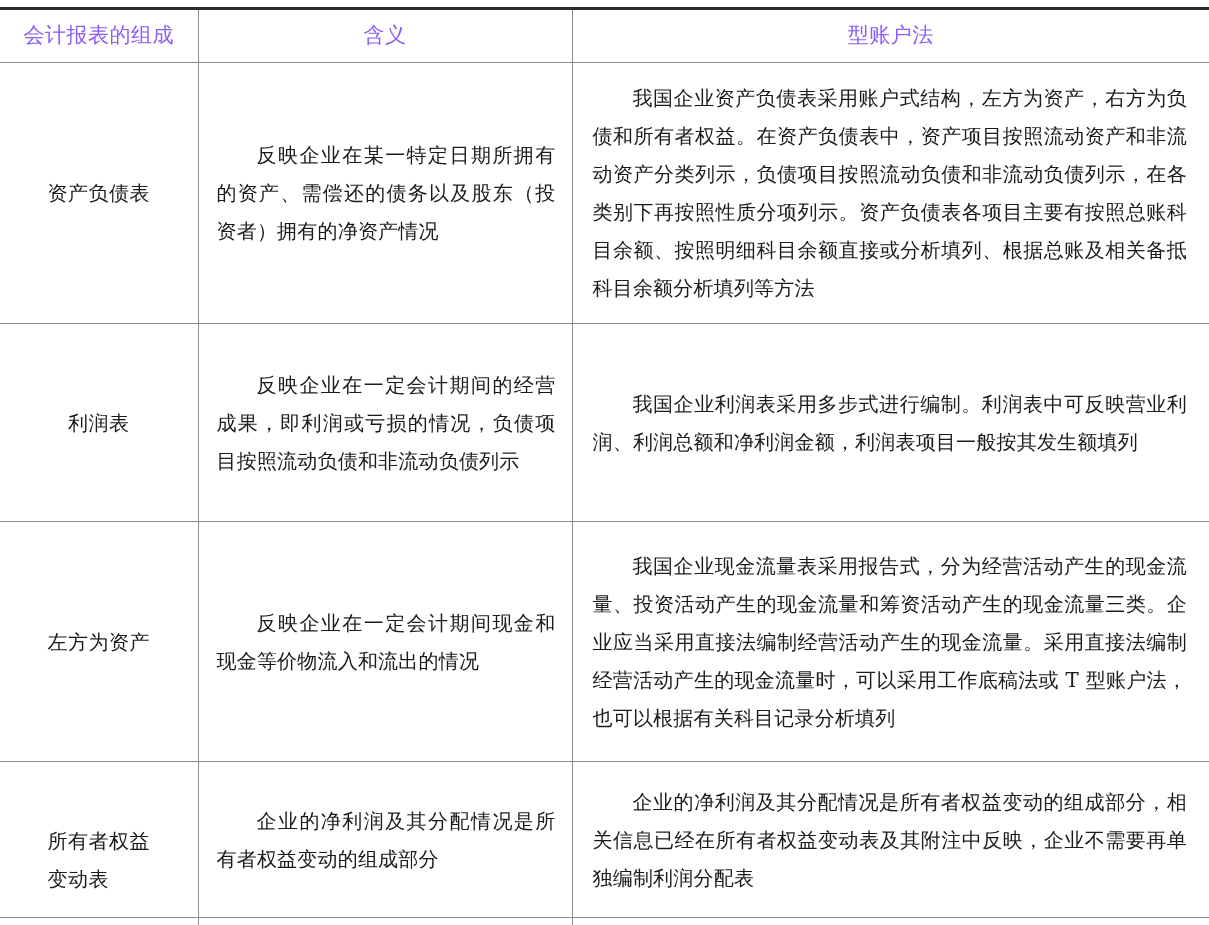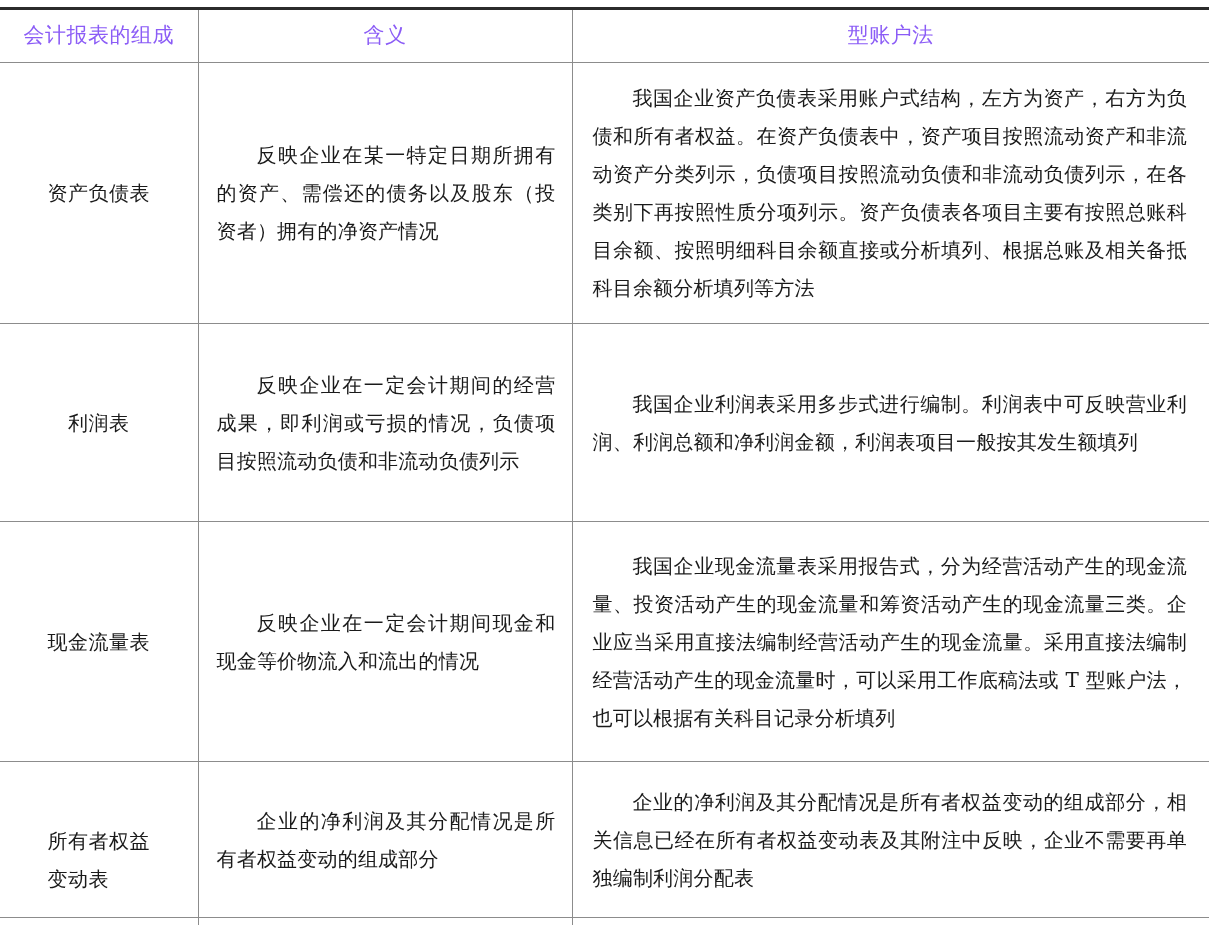--- a/index.html
+++ b/index.html
@@ -147,21 +147,21 @@
         <td class="col-text col-meaning sep-l">
           <p>反映企业在一定会计期间的经营成果，即利润或亏损的情况，负债项目按照流动负债和非流动负债列示</p>
         </td>
         <td class="col-text col-related sep-l">
           <p>我国企业利润表采用多步式进行编制。利润表中可反映营业利润、利润总额和净利润金额，利润表项目一般按其发生额填列</p>
         </td>
       </tr>
 
       <tr class="r3">
         <td class="col-name">
-          <span class="nm one-line">现金流量表</span>
+          <span class="nm one-line">左方为资产</span>
         </td>
         <td class="col-text col-meaning sep-l">
           <p>反映企业在一定会计期间现金和现金等价物流入和流出的情况</p>
         </td>
         <td class="col-text col-related sep-l">
           <p>我国企业现金流量表采用报告式，分为经营活动产生的现金流量、投资活动产生的现金流量和筹资活动产生的现金流量三类。企业应当采用直接法编制经营活动产生的现金流量。采用直接法编制经营活动产生的现金流量时，可以采用工作底稿法或 T 型账户法，也可以根据有关科目记录分析填列</p>
         </td>
       </tr>
 
       <tr class="r4">

